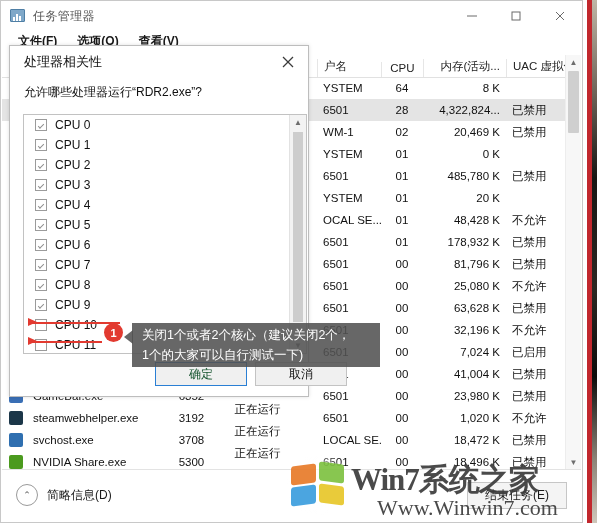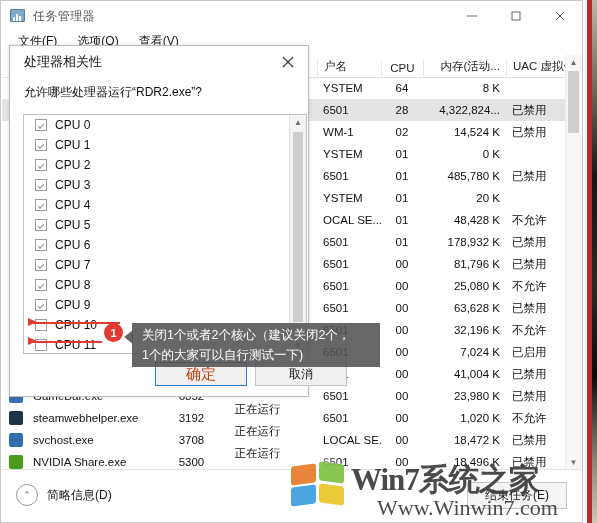--- a/index.html
+++ b/index.html
@@ -35,20 +35,21 @@
   #tm-title{font-size:12px;color:#555;letter-spacing:.4px;}
   .caption-btns{position:absolute;right:0;top:0;display:flex;height:30px;}
   .cap-btn{
     width:44px;height:30px;display:flex;align-items:center;justify-content:center;
     color:#6a6a6a;font-size:13px;
   }
   .cap-btn svg{display:block;}
   #menubar{
     height:22px;display:flex;align-items:center;padding-left:8px;gap:2px;
     background:#ffffff;
+    font-weight:bold;
   }
   .menu-item{
     padding:2px 9px 3px 9px;font-size:12px;color:#1a1a1a;
   }
   
   #table-area{
     position:absolute;left:1px;top:54px;right:1px;bottom:52px;
     background:#ffffff;overflow:hidden;
   }
   #table-head{
@@ -181,21 +182,21 @@
     transform:rotate(-45deg);
   }
   #cpu-scroll{
     position:absolute;right:0;top:0;width:16px;bottom:0;background:#f3f3f3;
     border-left:1px solid #e2e2e2;
   }
   #cpu-scroll .arrow{height:15px;display:flex;align-items:center;justify-content:center;color:#6d6d6d;font-size:8px;}
   #cpu-scroll .thumb{position:absolute;left:3px;right:3px;top:17px;height:190px;background:#cdcdcd;}
   #btn-ok{
     position:absolute;left:145px;top:316px;width:92px;height:24px;
-    border:1.5px solid #2a7fd4;background:#f0f0f0;color:#c2410c;font-size:15px;
+    border:1.5px solid #2a7fd4;background:#f0f0f0;color:#14532d;font-size:12px;
     display:flex;align-items:center;justify-content:center;box-sizing:border-box;
   }
   #btn-cancel{
     position:absolute;left:245px;top:316px;width:92px;height:24px;
     border:1px solid #c3c3c3;background:#f0f0f0;color:#111;font-size:12px;
     display:flex;align-items:center;justify-content:center;box-sizing:border-box;
   }
   
   #anno{position:absolute;left:0;top:0;width:597px;height:523px;pointer-events:none;}
   #callout{
@@ -287,21 +288,21 @@
           <div class="cell col-cpu">28</div>
           <div class="cell col-mem">4,322,824...</div>
           <div class="cell col-uac">已禁用</div>
         </div>
         <div class="row">
           <div class="cell col-name"></div>
           <div class="cell col-pid"></div>
           <div class="cell col-status"></div>
           <div class="cell col-user">WM-1</div>
           <div class="cell col-cpu">02</div>
-          <div class="cell col-mem">14,524 K</div>
+          <div class="cell col-mem">20,469 K</div>
           <div class="cell col-uac">已禁用</div>
         </div>
         <div class="row">
           <div class="cell col-name"></div>
           <div class="cell col-pid"></div>
           <div class="cell col-status"></div>
           <div class="cell col-user">YSTEM</div>
           <div class="cell col-cpu">01</div>
           <div class="cell col-mem">0 K</div>
           <div class="cell col-uac"></div>

